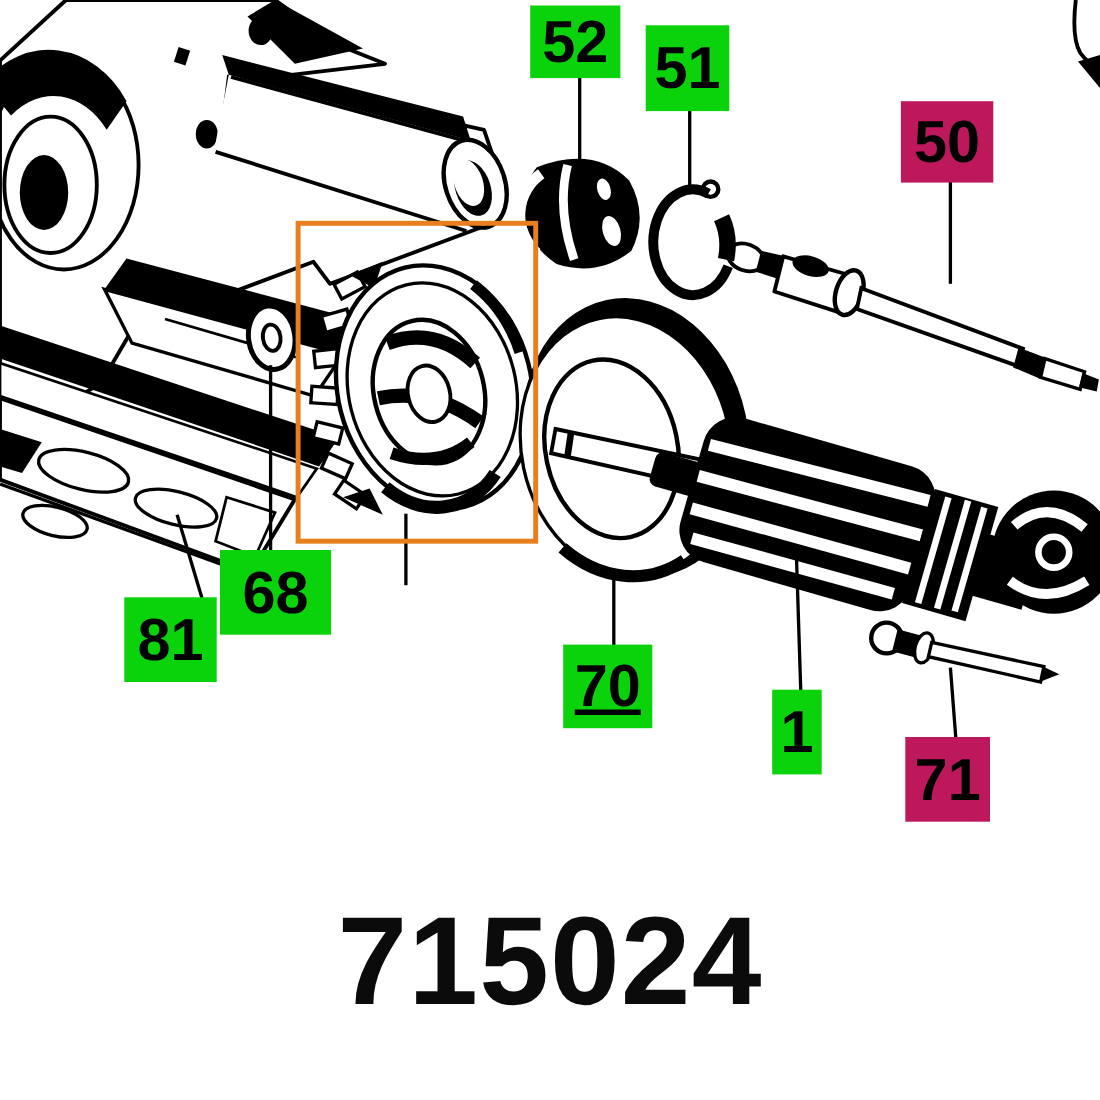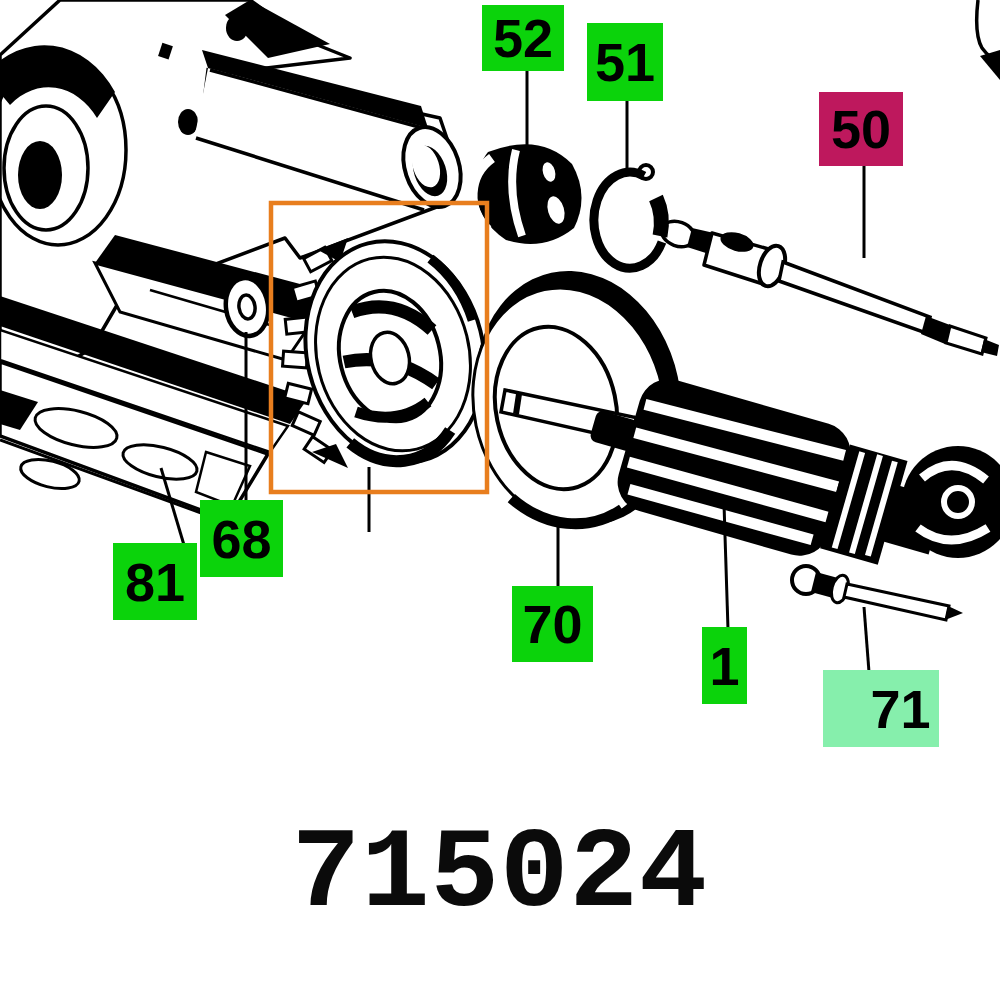--- a/index.html
+++ b/index.html
@@ -10,28 +10,28 @@
   .stage svg{position:absolute;left:0;top:0;}
   .callout{
     position:absolute;display:flex;align-items:center;justify-content:center;
     color:#000;font-weight:bold;font-size:54px;line-height:1;cursor:pointer;
     user-select:none;
   }
   .co-52{left:482px;top:5px;width:82px;height:66px}
   .co-51{left:587px;top:23px;width:76px;height:78px}
   .co-50{left:819px;top:92px;width:84px;height:74px}
   .co-67{left:113px;top:543px;width:84px;height:77px}
-  .co-68{left:200px;top:500px;width:83px;height:77px}
+  .co-68{left:200px;top:500px;width:101px;height:77px}
   .co-69{left:323px;top:530px;width:83px;height:79px}
   .co-70{left:512px;top:586px;width:81px;height:76px}
   .co-1{left:702px;top:627px;width:45px;height:77px}
   .co-71{left:823px;top:670px;width:77px;height:77px}
   .part-number{
     position:absolute;left:0;top:818px;width:1000px;text-align:center;
-    font-size:114px;font-weight:bold;color:#0b0b0b;letter-spacing:1px;line-height:1;font-family:Liberation Mono, monospace;
+    font-size:114px;font-weight:bold;color:#0b0b0b;letter-spacing:1px;line-height:1;
   }
 </style>
 </head>
 <body>
 
 <div class="canvas stage">
 
   <svg width="1000" height="1000" viewBox="0 0 1000 1000">
 
     <g>
@@ -202,24 +202,24 @@
     </div>
   <div class="callout co-50" style="background: #be185d;">
       <span>50</span>
     </div>
   <div class="callout co-67" style="background: rgb(11, 211, 11);">
       <span>81</span>
     </div>
   <div class="callout co-68" style="background: rgb(11, 211, 11);">
       <span>68</span>
     </div>
-  <div class="callout co-70" style="background: rgb(11, 211, 11);">
+  <div class="callout co-70" style="background: rgb(11, 211, 11); text-decoration: underline;">
       <span>70</span>
     </div>
   <div class="callout co-1" style="background: rgb(11, 211, 11);">
       <span>1</span>
     </div>
-  <div class="callout co-71" style="background: #86efac; padding-left: 39px;">
+  <div class="callout co-71" style="background: #be185d;">
       <span>71</span>
     </div>
 
   <div class="part-number">715024</div>
 </div>
 
 </body></html>

